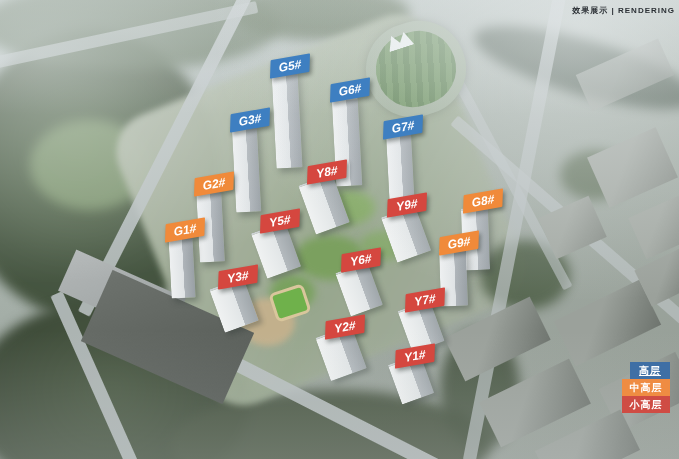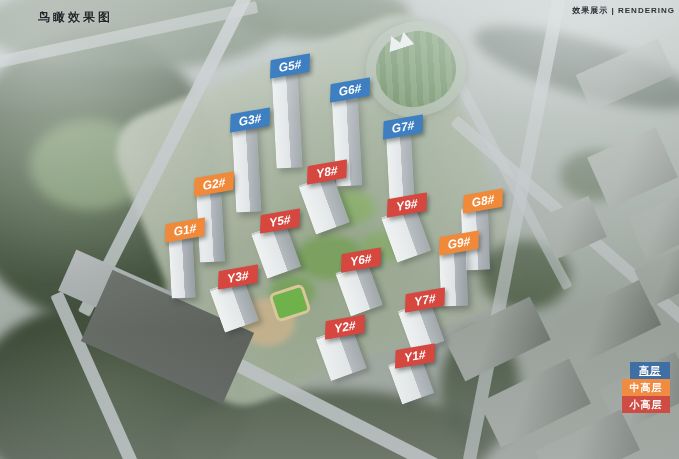--- a/index.html
+++ b/index.html
@@ -182,21 +182,20 @@
   <div class="tag" style="left: 387px; top: 196px; background: rgb(213, 71, 63);">Y9#</div>
   <div class="tag" style="left: 260px; top: 212px; background: rgb(213, 71, 63);">Y5#</div>
   <div class="tag" style="left: 165px; top: 221px; background: rgb(240, 138, 58);">G1#</div>
   <div class="tag" style="left: 439px; top: 234px; background: rgb(240, 138, 58);">G9#</div>
   <div class="tag" style="left: 341px; top: 251px; background: rgb(213, 71, 63);">Y6#</div>
   <div class="tag" style="left: 218px; top: 268px; background: rgb(213, 71, 63);">Y3#</div>
   <div class="tag" style="left: 405px; top: 291px; background: rgb(213, 71, 63);">Y7#</div>
   <div class="tag" style="left: 325px; top: 318px; background: rgb(213, 71, 63);">Y2#</div>
   <div class="tag" style="left: 395px; top: 347px; background: rgb(213, 71, 63);">Y1#</div>
 
-  <div class="title">鸟瞰效果图</div>
   <div class="corner">效果展示 | RENDERING</div>
 
   <div class="legend">
     <div class="row narrow" style="background: rgb(63, 111, 165);">
       <span class="lg-txt">高层</span>
     </div>
     <div class="row wide" style="background: rgb(239, 140, 66);">
       <span class="lg-txt">中高层</span>
     </div>
     <div class="row wide" style="background: rgb(207, 76, 68);">

